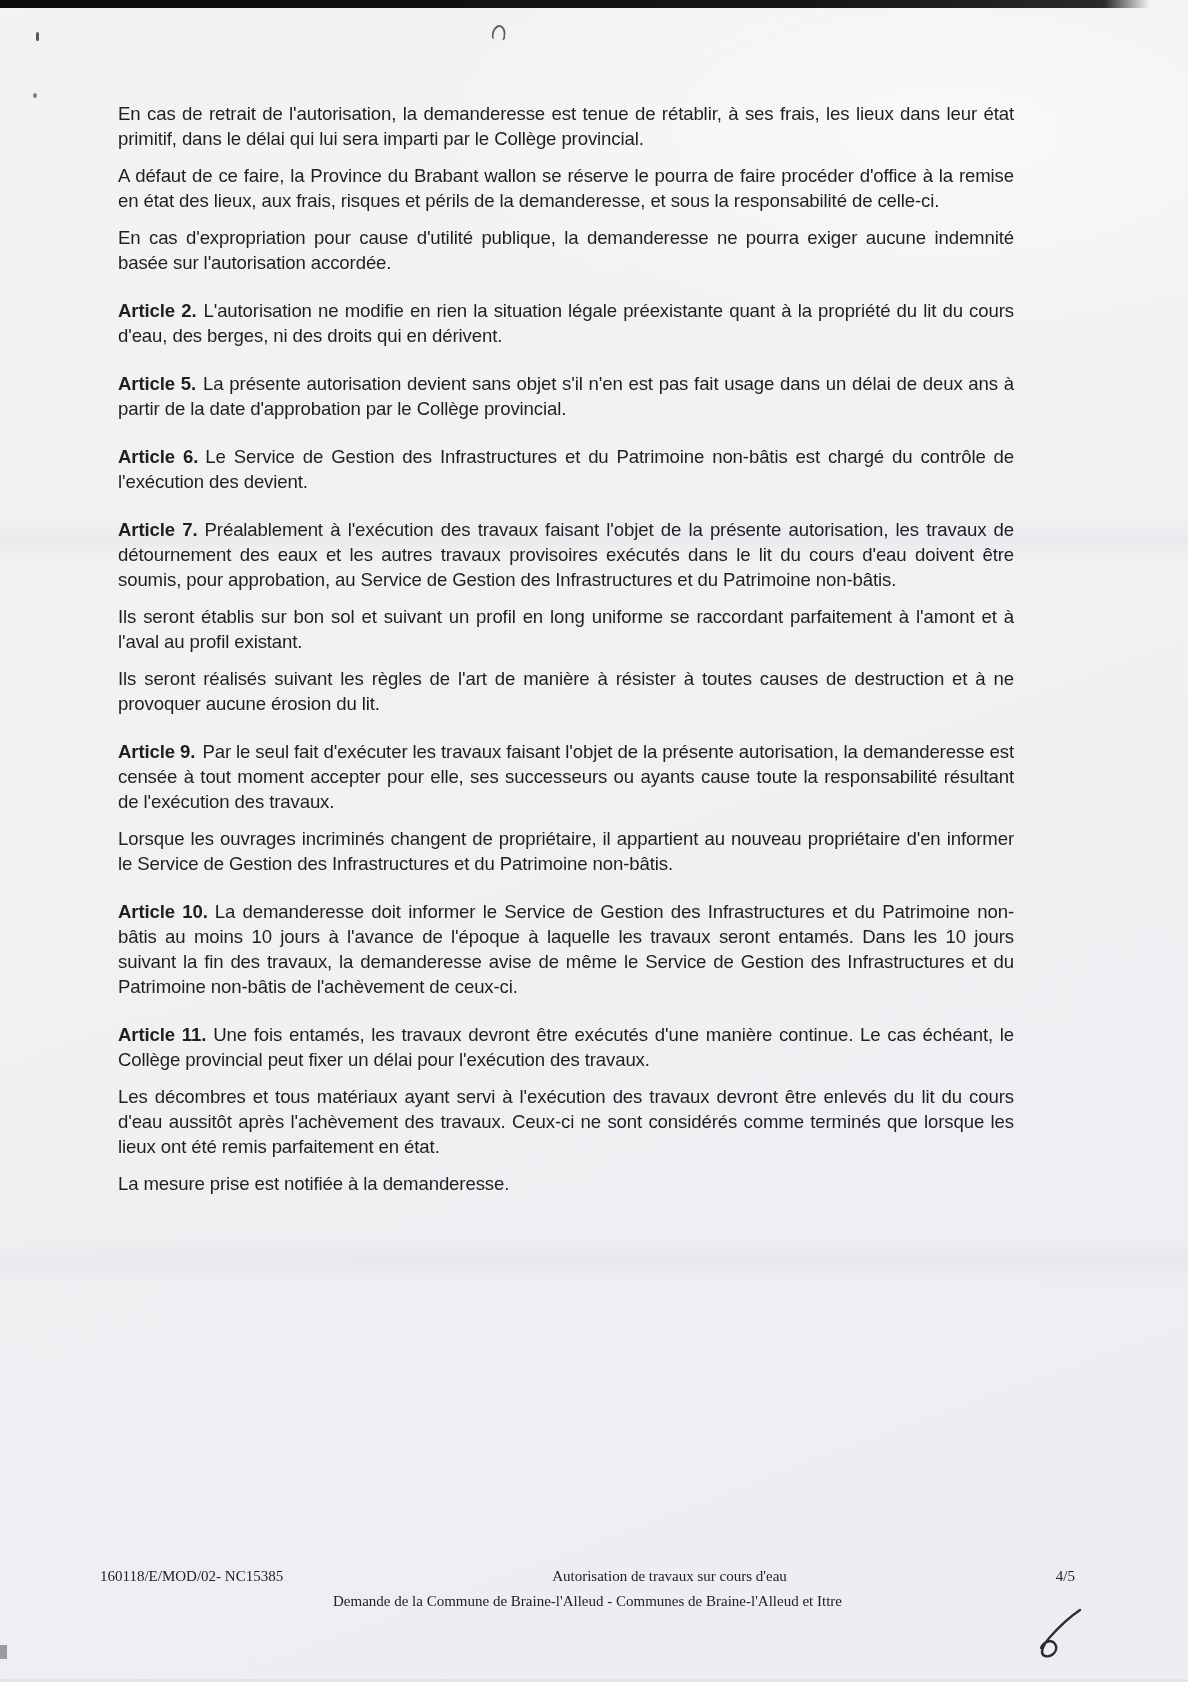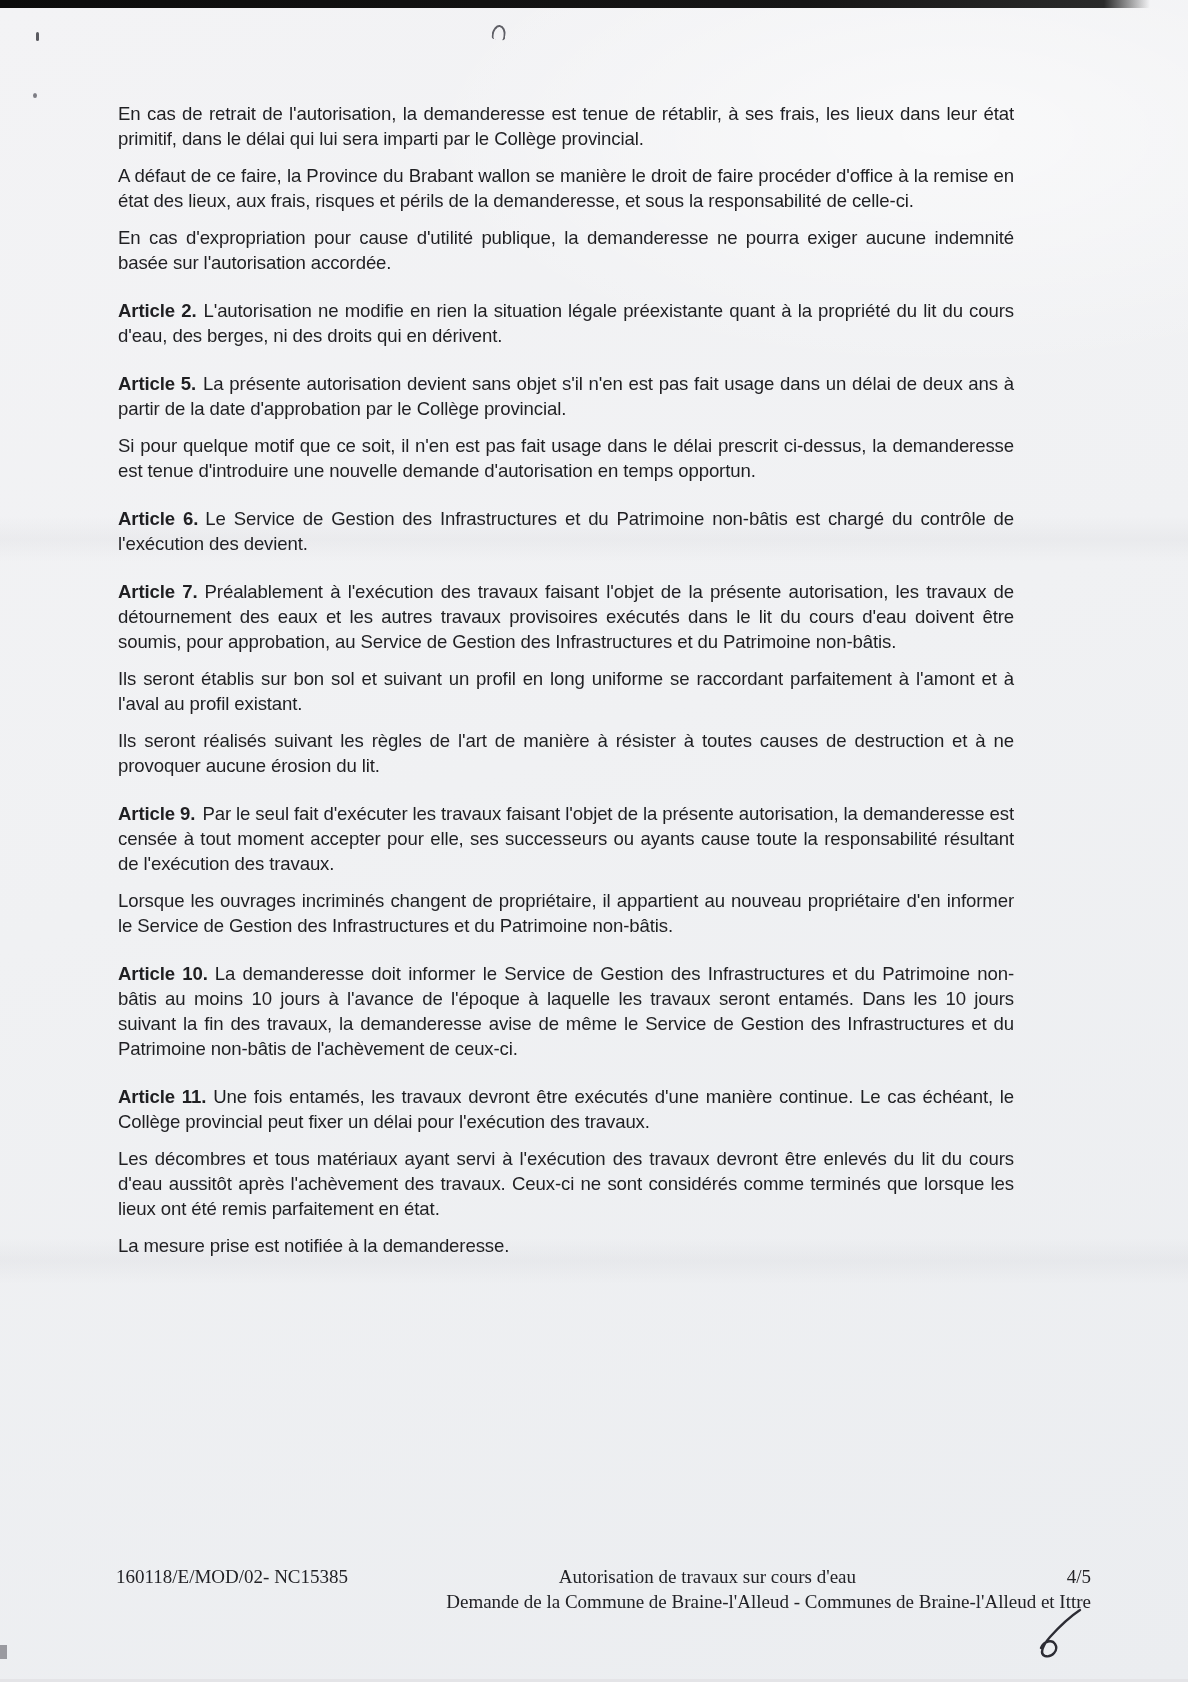--- a/index.html
+++ b/index.html
@@ -46,49 +46,48 @@
   }
   .content p { margin: 12px 0 0 0; }
   .content p:first-child { margin-top: 0; }
   .content p.article { margin-top: 23px; }
   .content p.article strong { margin-right: 7px; font-weight: bold; }
 
   
   .footer {
     position: absolute; top: 1566px; left: 100px; width: 975px;
     font-family: "Liberation Serif", serif;
-    font-size: 19px; line-height: 21px; color: #222226; margin-left: 16px;
+    font-size: 15px; line-height: 21px; color: #222226;
   }
   .footer-row1 { display: flex; justify-content: space-between; align-items: baseline; }
-  .footer-row2 { text-align: right; margin-top: 4px; }
+  .footer-row2 { text-align: center; margin-top: 4px; }
   .signature {
     position: absolute; left: 1033px; top: 1608px;
     width: 50px; height: 52px;
   }
 </style>
 </head>
 <body>
 
 <div class="sheet">
 
   <div class="scan-topbar"></div>
   <div class="speck-a"></div>
   <div class="speck-b"></div>
   <div class="speck-c"></div>
   <div class="speck-d"></div>
   <div class="crease crease-1"></div>
   <div class="crease crease-2"></div>
 
   <div class="content">
     <p><span>En cas de retrait de l'autorisation, la demanderesse est tenue de rétablir, à ses frais, les lieux dans leur état primitif, dans le délai qui lui sera imparti par le Collège provincial.</span></p>
-    <p><span>A défaut de ce faire, la Province du Brabant wallon se manière le droit de faire procéder d'office à la remise en état des lieux, aux frais, risques et périls de la demanderesse, et sous la responsabilité de celle-ci.</span></p>
+    <p><span>A défaut de ce faire, la Province du Brabant wallon se réserve le pourra de faire procéder d'office à la remise en état des lieux, aux frais, risques et périls de la demanderesse, et sous la responsabilité de celle-ci.</span></p>
     <p><span>En cas d'expropriation pour cause d'utilité publique, la demanderesse ne pourra exiger aucune indemnité basée sur l'autorisation accordée.</span></p>
     <p class="article"><strong>Article 2.</strong><span>L'autorisation ne modifie en rien la situation légale préexistante quant à la propriété du lit du cours d'eau, des berges, ni des droits qui en dérivent.</span></p>
     <p class="article"><strong>Article 5.</strong><span>La présente autorisation devient sans objet s'il n'en est pas fait usage dans un délai de deux ans à partir de la date d'approbation par le Collège provincial.</span></p>
-    <p><span>Si pour quelque motif que ce soit, il n'en est pas fait usage dans le délai prescrit ci-dessus, la demanderesse est tenue d'introduire une nouvelle demande d'autorisation en temps opportun.</span></p>
     <p class="article"><strong>Article 6.</strong><span>Le Service de Gestion des Infrastructures et du Patrimoine non-bâtis est chargé du contrôle de l'exécution des devient.</span></p>
     <p class="article"><strong>Article 7.</strong><span>Préalablement à l'exécution des travaux faisant l'objet de la présente autorisation, les travaux de détournement des eaux et les autres travaux provisoires exécutés dans le lit du cours d'eau doivent être soumis, pour approbation, au Service de Gestion des Infrastructures et du Patrimoine non-bâtis.</span></p>
     <p><span>Ils seront établis sur bon sol et suivant un profil en long uniforme se raccordant parfaitement à l'amont et à l'aval au profil existant.</span></p>
     <p><span>Ils seront réalisés suivant les règles de l'art de manière à résister à toutes causes de destruction et à ne provoquer aucune érosion du lit.</span></p>
     <p class="article"><strong>Article 9.</strong><span>Par le seul fait d'exécuter les travaux faisant l'objet de la présente autorisation, la demanderesse est censée à tout moment accepter pour elle, ses successeurs ou ayants cause toute la responsabilité résultant de l'exécution des travaux.</span></p>
     <p><span>Lorsque les ouvrages incriminés changent de propriétaire, il appartient au nouveau propriétaire d'en informer le Service de Gestion des Infrastructures et du Patrimoine non-bâtis.</span></p>
     <p class="article"><strong>Article 10.</strong><span>La demanderesse doit informer le Service de Gestion des Infrastructures et du Patrimoine non-bâtis au moins 10 jours à l'avance de l'époque à laquelle les travaux seront entamés. Dans les 10 jours suivant la fin des travaux, la demanderesse avise de même le Service de Gestion des Infrastructures et du Patrimoine non-bâtis de l'achèvement de ceux-ci.</span></p>
     <p class="article"><strong>Article 11.</strong><span>Une fois entamés, les travaux devront être exécutés d'une manière continue. Le cas échéant, le Collège provincial peut fixer un délai pour l'exécution des travaux.</span></p>
     <p><span>Les décombres et tous matériaux ayant servi à l'exécution des travaux devront être enlevés du lit du cours d'eau aussitôt après l'achèvement des travaux. Ceux-ci ne sont considérés comme terminés que lorsque les lieux ont été remis parfaitement en état.</span></p>
     <p><span>La mesure prise est notifiée à la demanderesse.</span></p>

